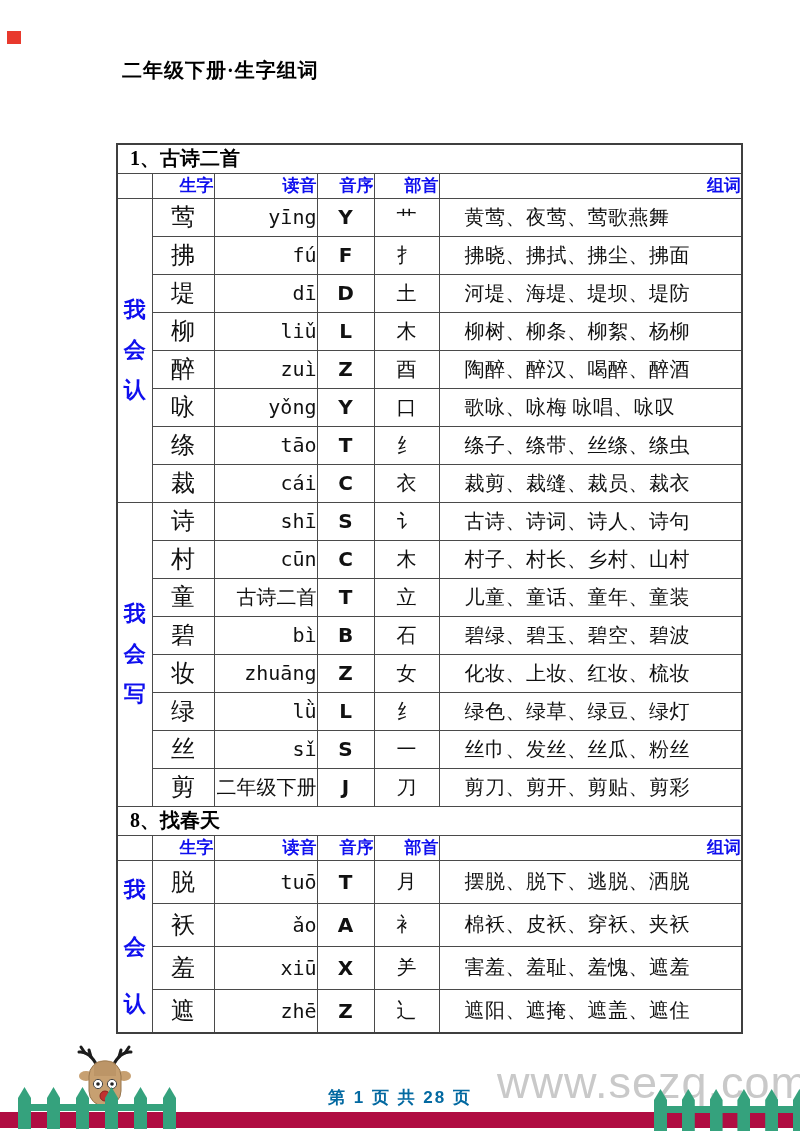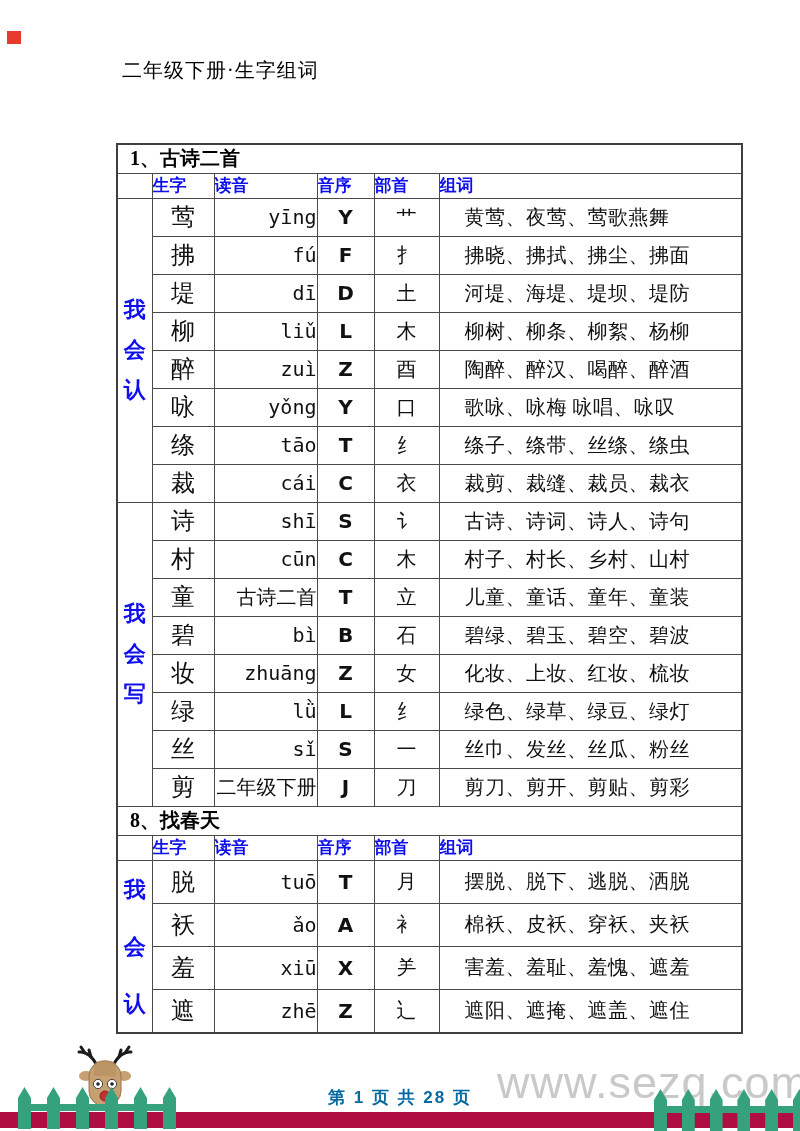--- a/index.html
+++ b/index.html
@@ -2,31 +2,31 @@
 <html><head>
 <meta charset="utf-8">
 <style>
   * { margin:0; padding:0; box-sizing:border-box; }
   html,body { width:800px; height:1131px; }
   body { position:relative; width:800px; height:1131px; background:#ffffff; overflow:hidden;
          font-family:"Liberation Serif","DejaVu Serif",serif; color:#111; }
 
   .red-marker { position:absolute; left:7px; top:31px; width:14px; height:13px; background:#e8392d; }
 
-  .doc-title { position:absolute; left:122px; top:57px; font-size:20px; font-weight:normal;
+  .doc-title { position:absolute; left:122px; top:57px; font-size:20px; font-weight:bold;
                letter-spacing:1px; color:#000;text-align:center; }
 
   
   .tbl-wrap { position:absolute; left:88px; top:143px; }
   table { border-collapse:collapse; table-layout:fixed; width:625px;
           border:2px solid #3f3f3f;margin-left:28px; }
   td, th { border:1px solid #4a4a4a; overflow:hidden; white-space:nowrap; }
 
   td.sec-title { height:29px; font-size:20px; font-weight:bold; padding-left:12px; color:#000; }
-  tr.col-head td { height:25px; text-align:left; font-size:17px; font-weight:bold; color:#0f0fee; }
+  tr.col-head td { height:25px; text-align:right; font-size:17px; font-weight:bold; color:#0f0fee; }
 
   tr.data td { height:38px; }
   td.c-char   { text-align:center; font-size:24px; }
   td.c-pinyin { text-align:right; font-size:20px; font-family:"DejaVu Sans Mono","Liberation Mono",monospace; }
   td.c-initial{ text-align:center; font-size:20px; font-weight:bold; font-family:"DejaVu Sans","Liberation Sans",sans-serif; }
   td.c-radical{ text-align:center; font-size:20px; }
   td.c-words  { font-size:20px; padding-left:25px; letter-spacing:0.5px; }
 
   td.c-group { vertical-align:middle; }
   .glabel { color:#0f0fee; font-weight:bold; font-size:22px; }

